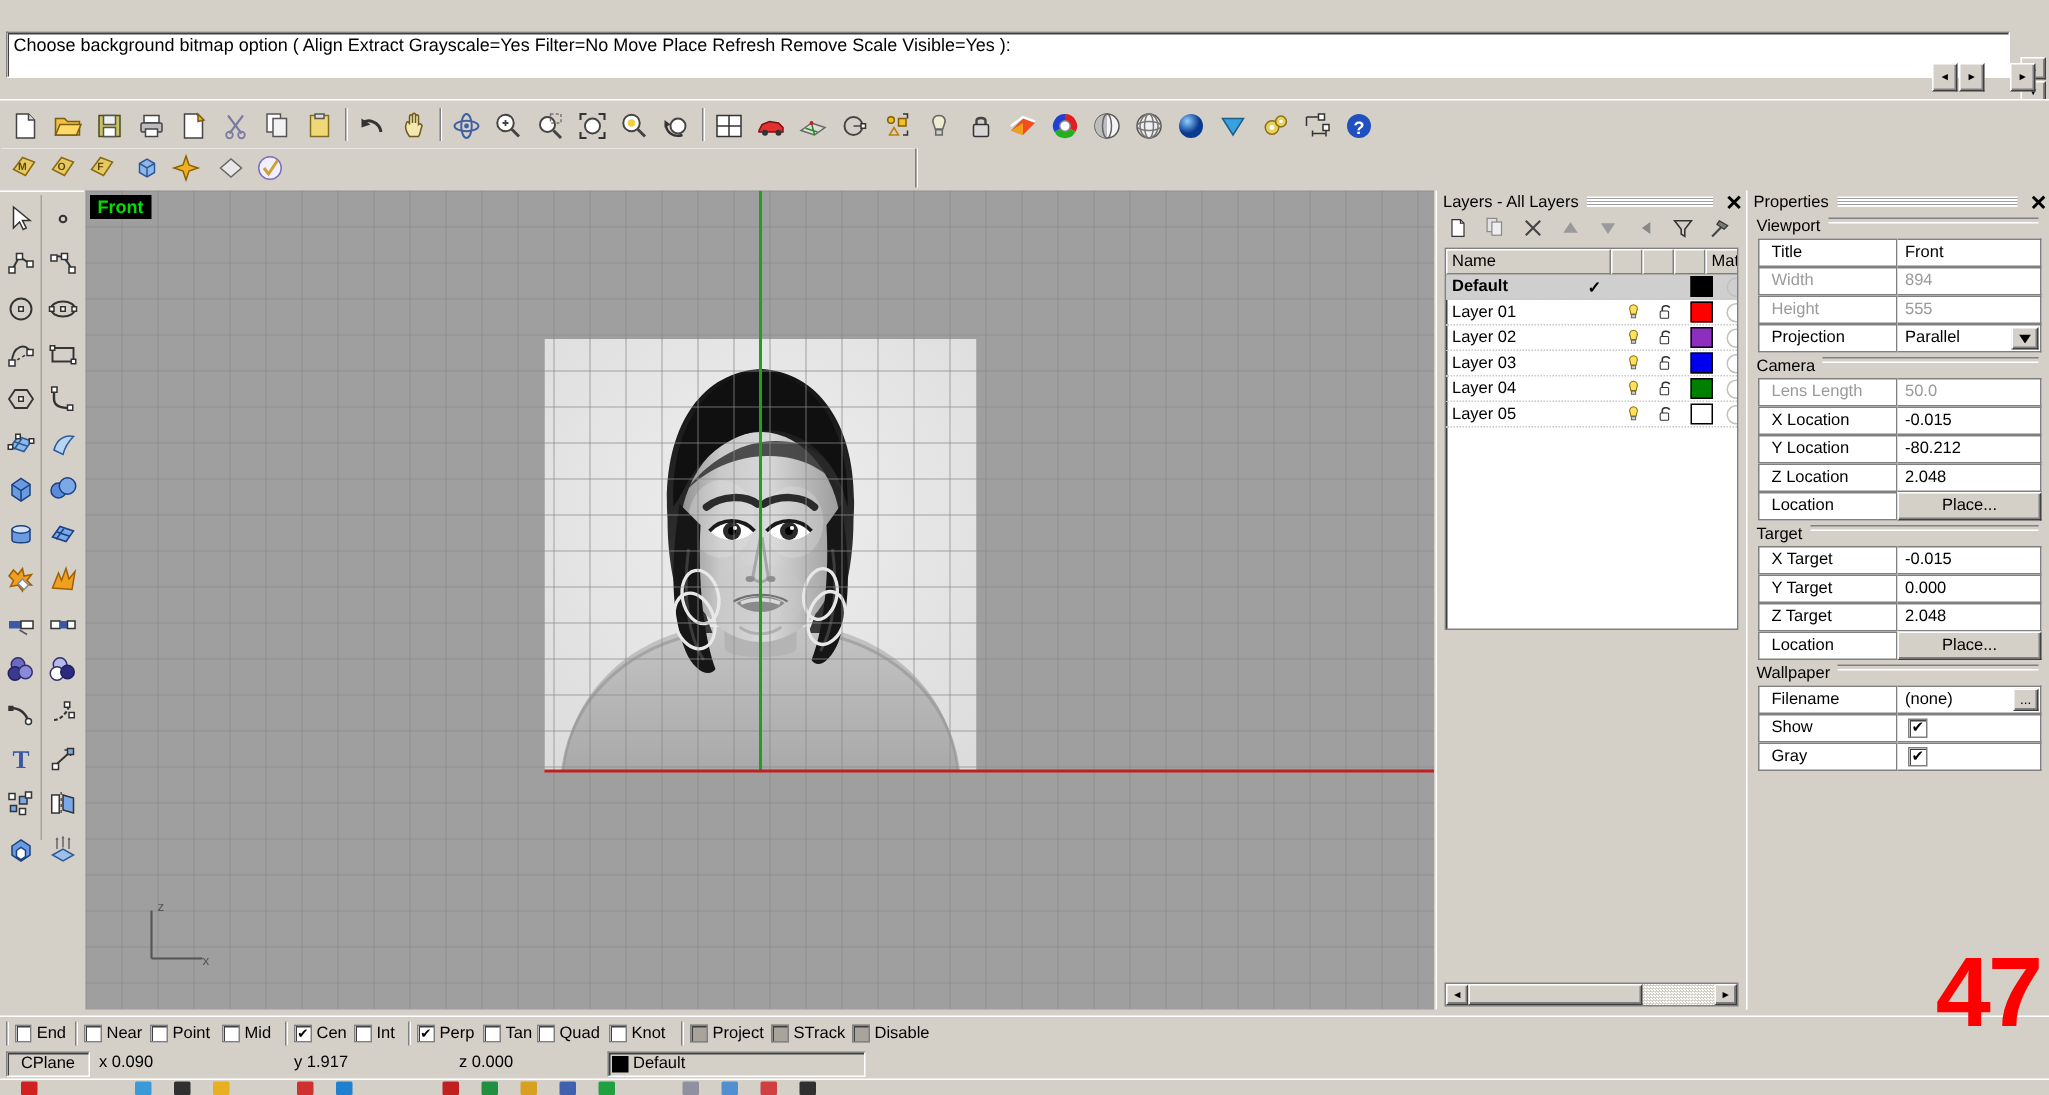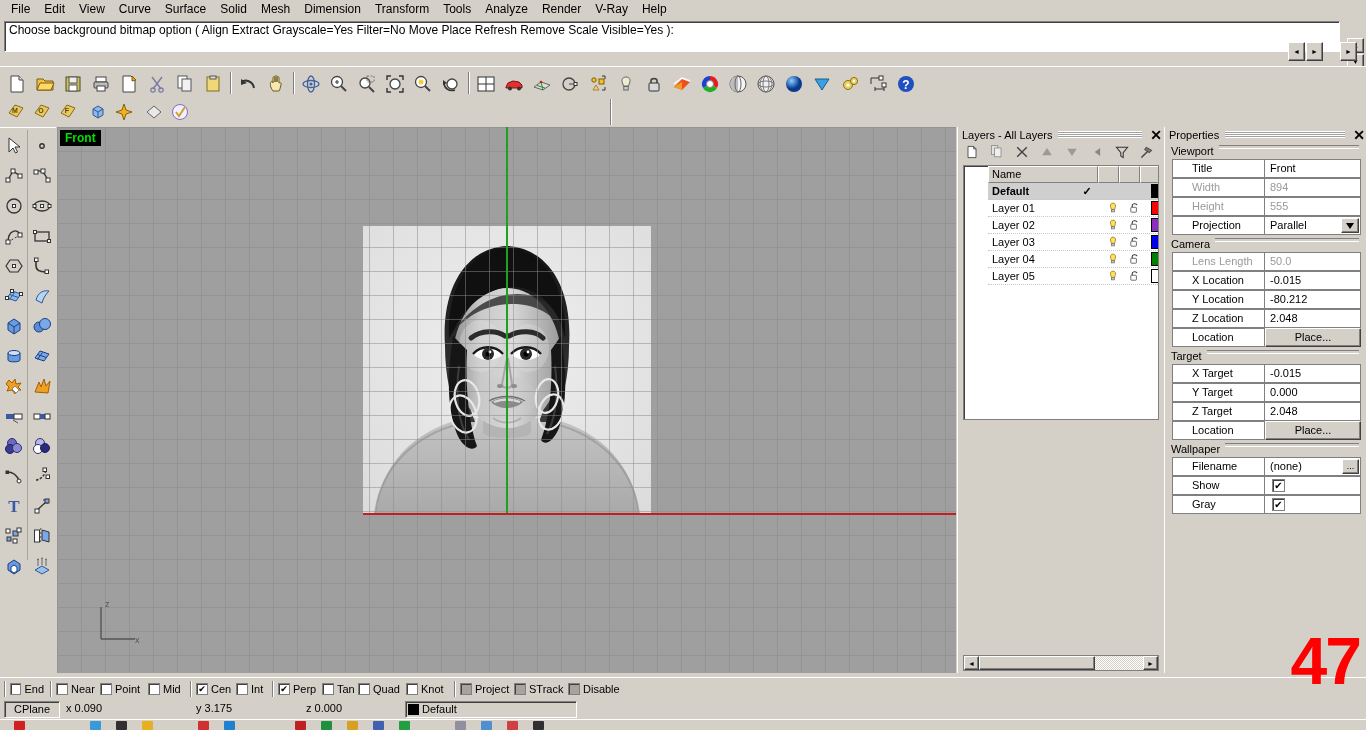--- a/index.html
+++ b/index.html
@@ -64,21 +64,21 @@
 
   
   .layerspanel{position:absolute;left:957px;top:127px;width:206px;height:546px;background:#d4d0c8;
     border-left:1px solid #fff;}
   .panel-title{height:15px;display:flex;align-items:center;font-size:11px;padding-left:4px;position:relative;}
   .panel-grip{flex:1;height:7px;margin:0 6px;
     background:repeating-linear-gradient(to bottom,#fff 0px,#fff 1px,#a0a0a0 1px,#a0a0a0 2px);}
   .panel-x{width:16px;text-align:center;font-size:14px;font-weight:bold;cursor:default;line-height:12px;}
   .lp-toolbar{height:20px;display:flex;align-items:center;padding-left:6px;gap:9px;}
   .lp-table{position:absolute;left:5px;top:38px;width:196px;height:255px;background:#fff;
-    border:1px solid #808080;box-shadow:inset 1px 1px 0 #404040;box-sizing:border-box;overflow:hidden;padding-left:24px;}
+    border:1px solid #808080;box-shadow:inset 1px 1px 0 #404040;box-sizing:border-box;overflow:hidden;}
   .lp-head{display:flex;height:17px;background:#d4d0c8;font-size:11px;}
   .lp-hc{border:1px solid #fff;border-right-color:#808080;border-bottom-color:#808080;
     box-sizing:border-box;padding-left:3px;line-height:14px;flex:none;overflow:hidden;}
   .lrow{display:flex;height:17px;align-items:center;font-size:11px;
     border-bottom:1px dotted #c8c8c8;box-sizing:border-box;}
   .lrow.sel{background:#cfcfcf;font-weight:bold;}
   .lc-name{width:80px;padding-left:4px;flex:none;overflow:hidden;white-space:nowrap;}
   .lc-cur{width:30px;text-align:center;flex:none;font-weight:bold;}
   .lc-on{width:22px;display:flex;justify-content:center;flex:none;}
   .lc-lock{width:22px;display:flex;justify-content:center;flex:none;}
@@ -94,21 +94,21 @@
 
   
   .proppanel{position:absolute;left:1164px;top:127px;width:202px;height:546px;background:#d4d0c8;
     border-left:1px solid #fff;}
   .pp-group{font-size:11px;padding-left:6px;padding-top:3px;display:flex;align-items:flex-start;}
   .pp-group .gl{flex:none;padding-right:5px;}
   .pp-group .gline{flex:1;height:2px;border-top:1px solid #808080;border-bottom:1px solid #fff;margin-right:8px;}
   .pp-rows{margin:2px 6px 0 7px;}
   .prow{display:flex;height:19px;margin-bottom:0;}
   .plabel{width:93px;background:#fff;border:1px solid #808080;box-sizing:border-box;
-    font-size:11px;line-height:17px;padding-left:19px;flex:none;overflow:hidden;white-space:nowrap;}
+    font-size:11px;line-height:17px;padding-left:8px;flex:none;overflow:hidden;white-space:nowrap;}
   .pval{flex:1;background:#fff;border:1px solid #808080;border-left:none;box-sizing:border-box;
     font-size:11px;line-height:17px;padding-left:5px;overflow:hidden;white-space:nowrap;position:relative;}
   .plabel.dim,.pval.dim{color:#9a9a9a;}
   .pval.btncell{background:#d4d0c8;border:1px solid #fff;border-right-color:#404040;border-bottom-color:#404040;
     box-shadow:inset -1px -1px 0 #808080;text-align:center;padding-left:0;}
   .dropbtn{position:absolute;right:1px;top:1px;width:18px;height:15px;background:#d4d0c8;
     border:1px solid #fff;border-right-color:#404040;border-bottom-color:#404040;
     box-shadow:inset -1px -1px 0 #808080;box-sizing:border-box;
     display:flex;align-items:center;justify-content:center;}
   .dotbtn{position:absolute;right:1px;top:1px;width:17px;height:15px;background:#d4d0c8;
@@ -146,36 +146,20 @@
   .tbicon{width:11px;height:9px;margin-right:5px;flex:none;border-radius:1px;}
 
   .watermark{position:absolute;right:6px;top:628px;font-size:66px;font-weight:bold;color:#ff0000;
     line-height:66px;font-family:"Liberation Sans",sans-serif;letter-spacing:-2px;}
 </style>
 </head>
 <body>
 
 <div class="app">
 
-  <div class="menubar" id="menubar">
-      <div class="mi">File</div>
-      <div class="mi">Edit</div>
-      <div class="mi">View</div>
-      <div class="mi">Curve</div>
-      <div class="mi">Surface</div>
-      <div class="mi">Solid</div>
-      <div class="mi">Mesh</div>
-      <div class="mi">Dimension</div>
-      <div class="mi">Transform</div>
-      <div class="mi">Tools</div>
-      <div class="mi">Analyze</div>
-      <div class="mi">Render</div>
-      <div class="mi">V-Ray</div>
-      <div class="mi">Help</div>
-    </div>
 
   <div class="cmdarea">
     <div class="cmdline">Choose background bitmap option ( Align  Extract  Grayscale=Yes  Filter=No  Move  Place  Refresh  Remove  Scale  Visible=Yes ):</div>
     <div class="cmd-scroll-v">
       <div class="sbtn" style="width:17px;height:15px;">▲</div>
       <div class="sbtn" style="width:17px;height:15px;margin-top:1px;">▼</div>
       <div class="sbtn" style="width:17px;height:13px;margin-top:1px;">◄</div>
     </div>
     <div class="cmd-scroll-h">
       <div class="sbtn" style="width:17px;height:19px;">◄</div>
@@ -1149,21 +1133,21 @@
       </div>
       <div class="osnap-item" style="width: 54px;">
         <span class="osnap-box grayed"></span>
         <span>Disable</span>
       </div>
     </div>
 
   <div class="statusbar">
     <div class="sb-cell" style="width:56px;margin-left:4px;text-align:center;padding-left:0;">CPlane</div>
     <div class="sb-cell" style="width:130px;border:none;box-shadow:none;">x 0.090</div>
-    <div class="sb-cell" style="width:110px;border:none;box-shadow:none;">y 3.175</div>
+    <div class="sb-cell" style="width:110px;border:none;box-shadow:none;">y 1.917</div>
     <div class="sb-cell" style="width:105px;border:none;box-shadow:none;">z 0.000</div>
     <div class="sb-cell" style="width:172px;display:flex;align-items:center;padding-left:2px;">
       <span id="layer-swatch" style="width: 11px; height: 11px; display: inline-block; margin-right: 3px; background: rgb(0, 0, 0);"></span>
       <span>Default</span>
     </div>
     <div style="width:4px;"></div>
   </div>
 
   <div class="watermark">47</div>
 

